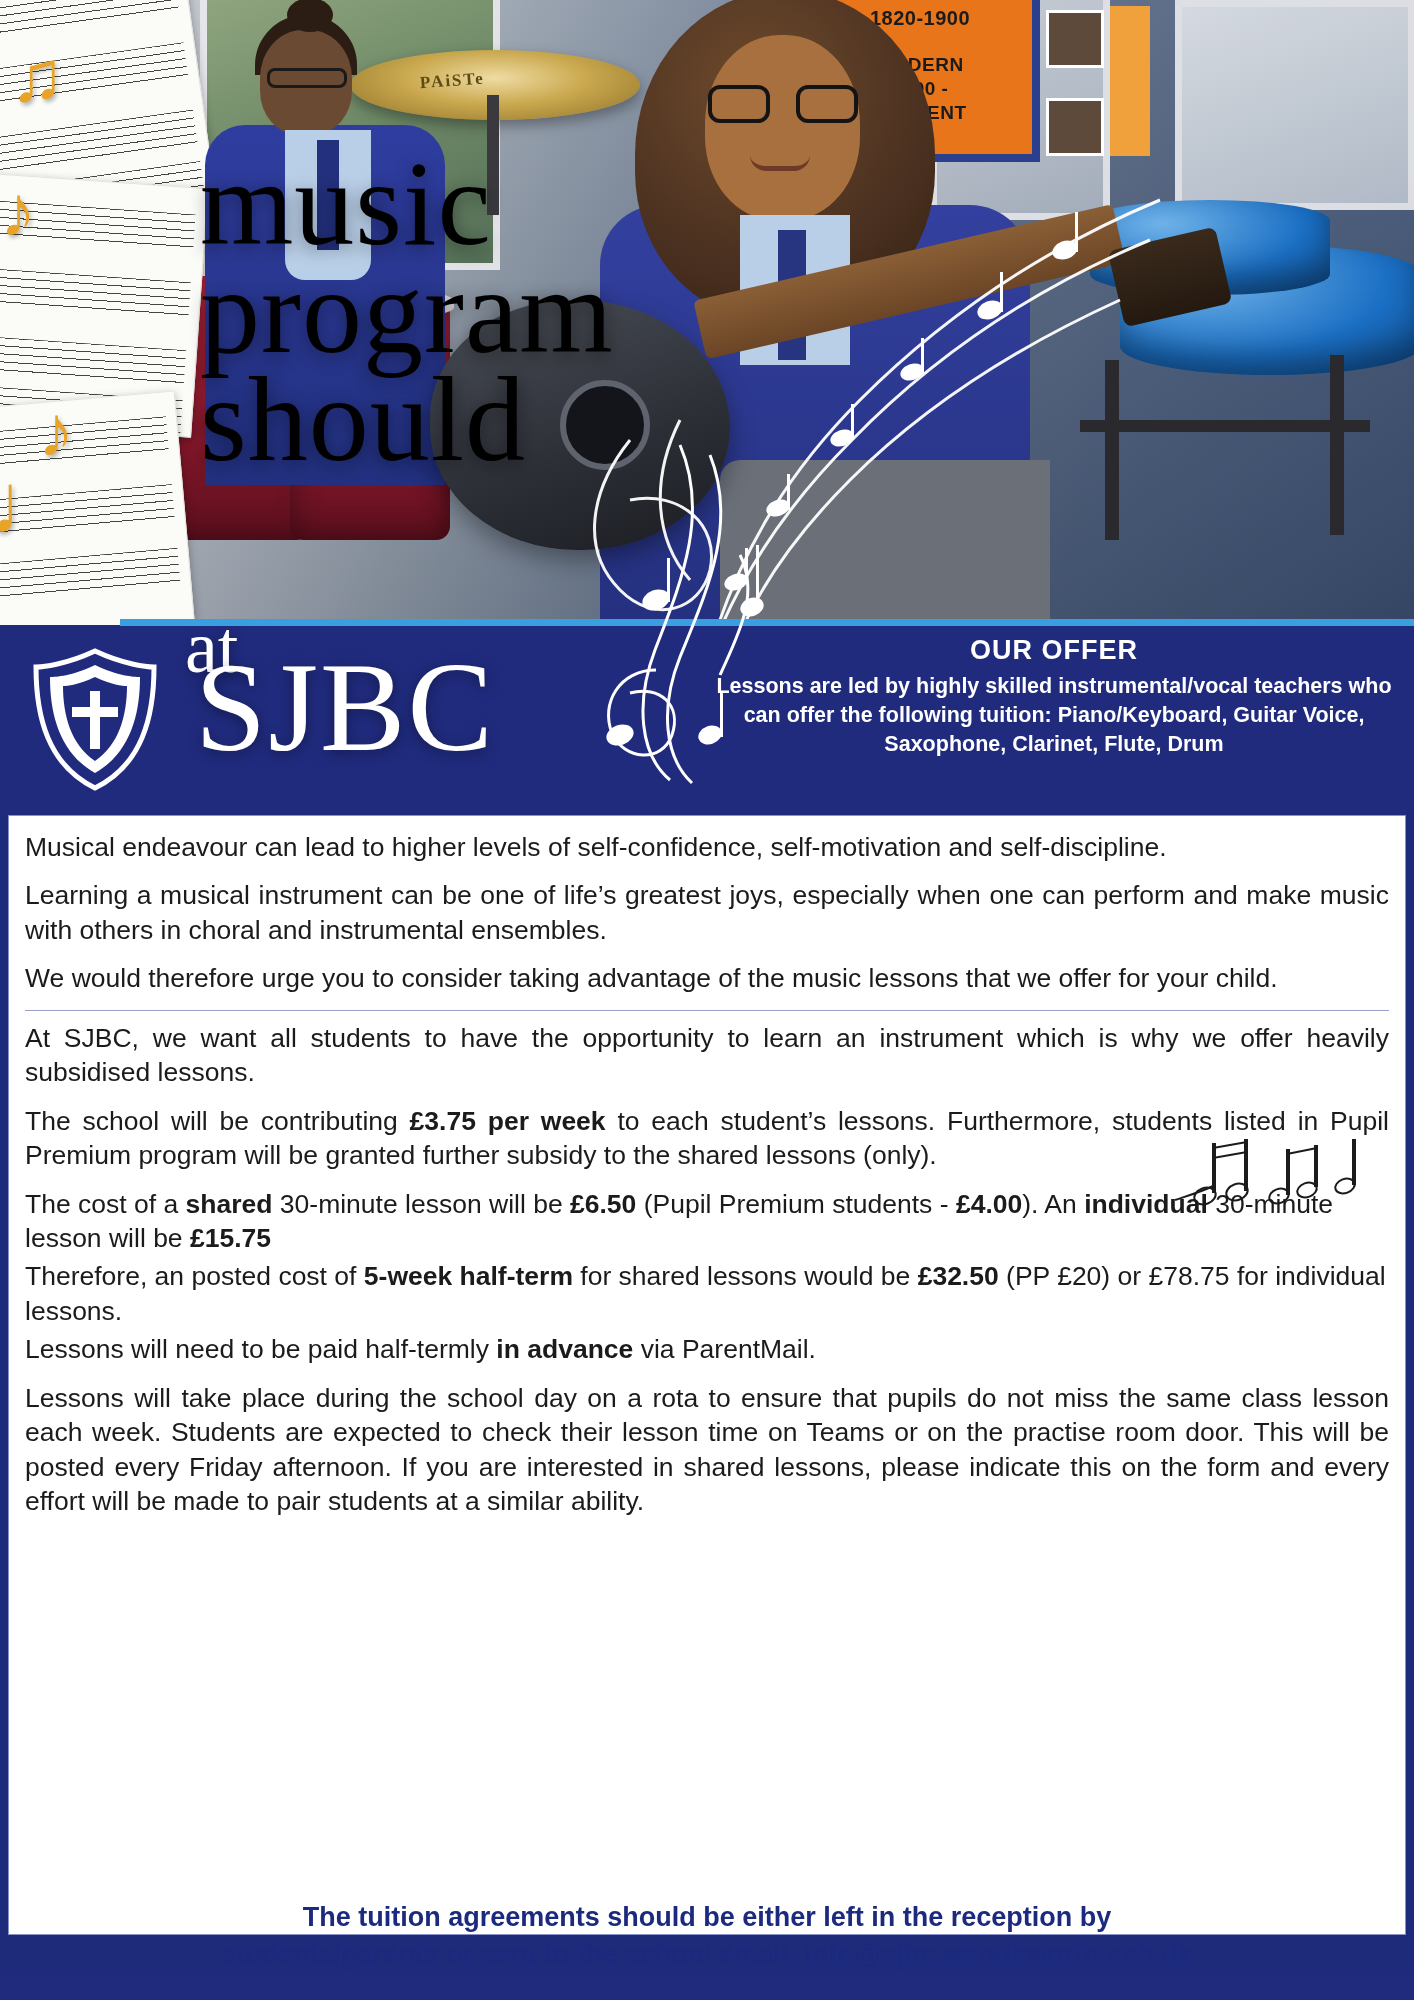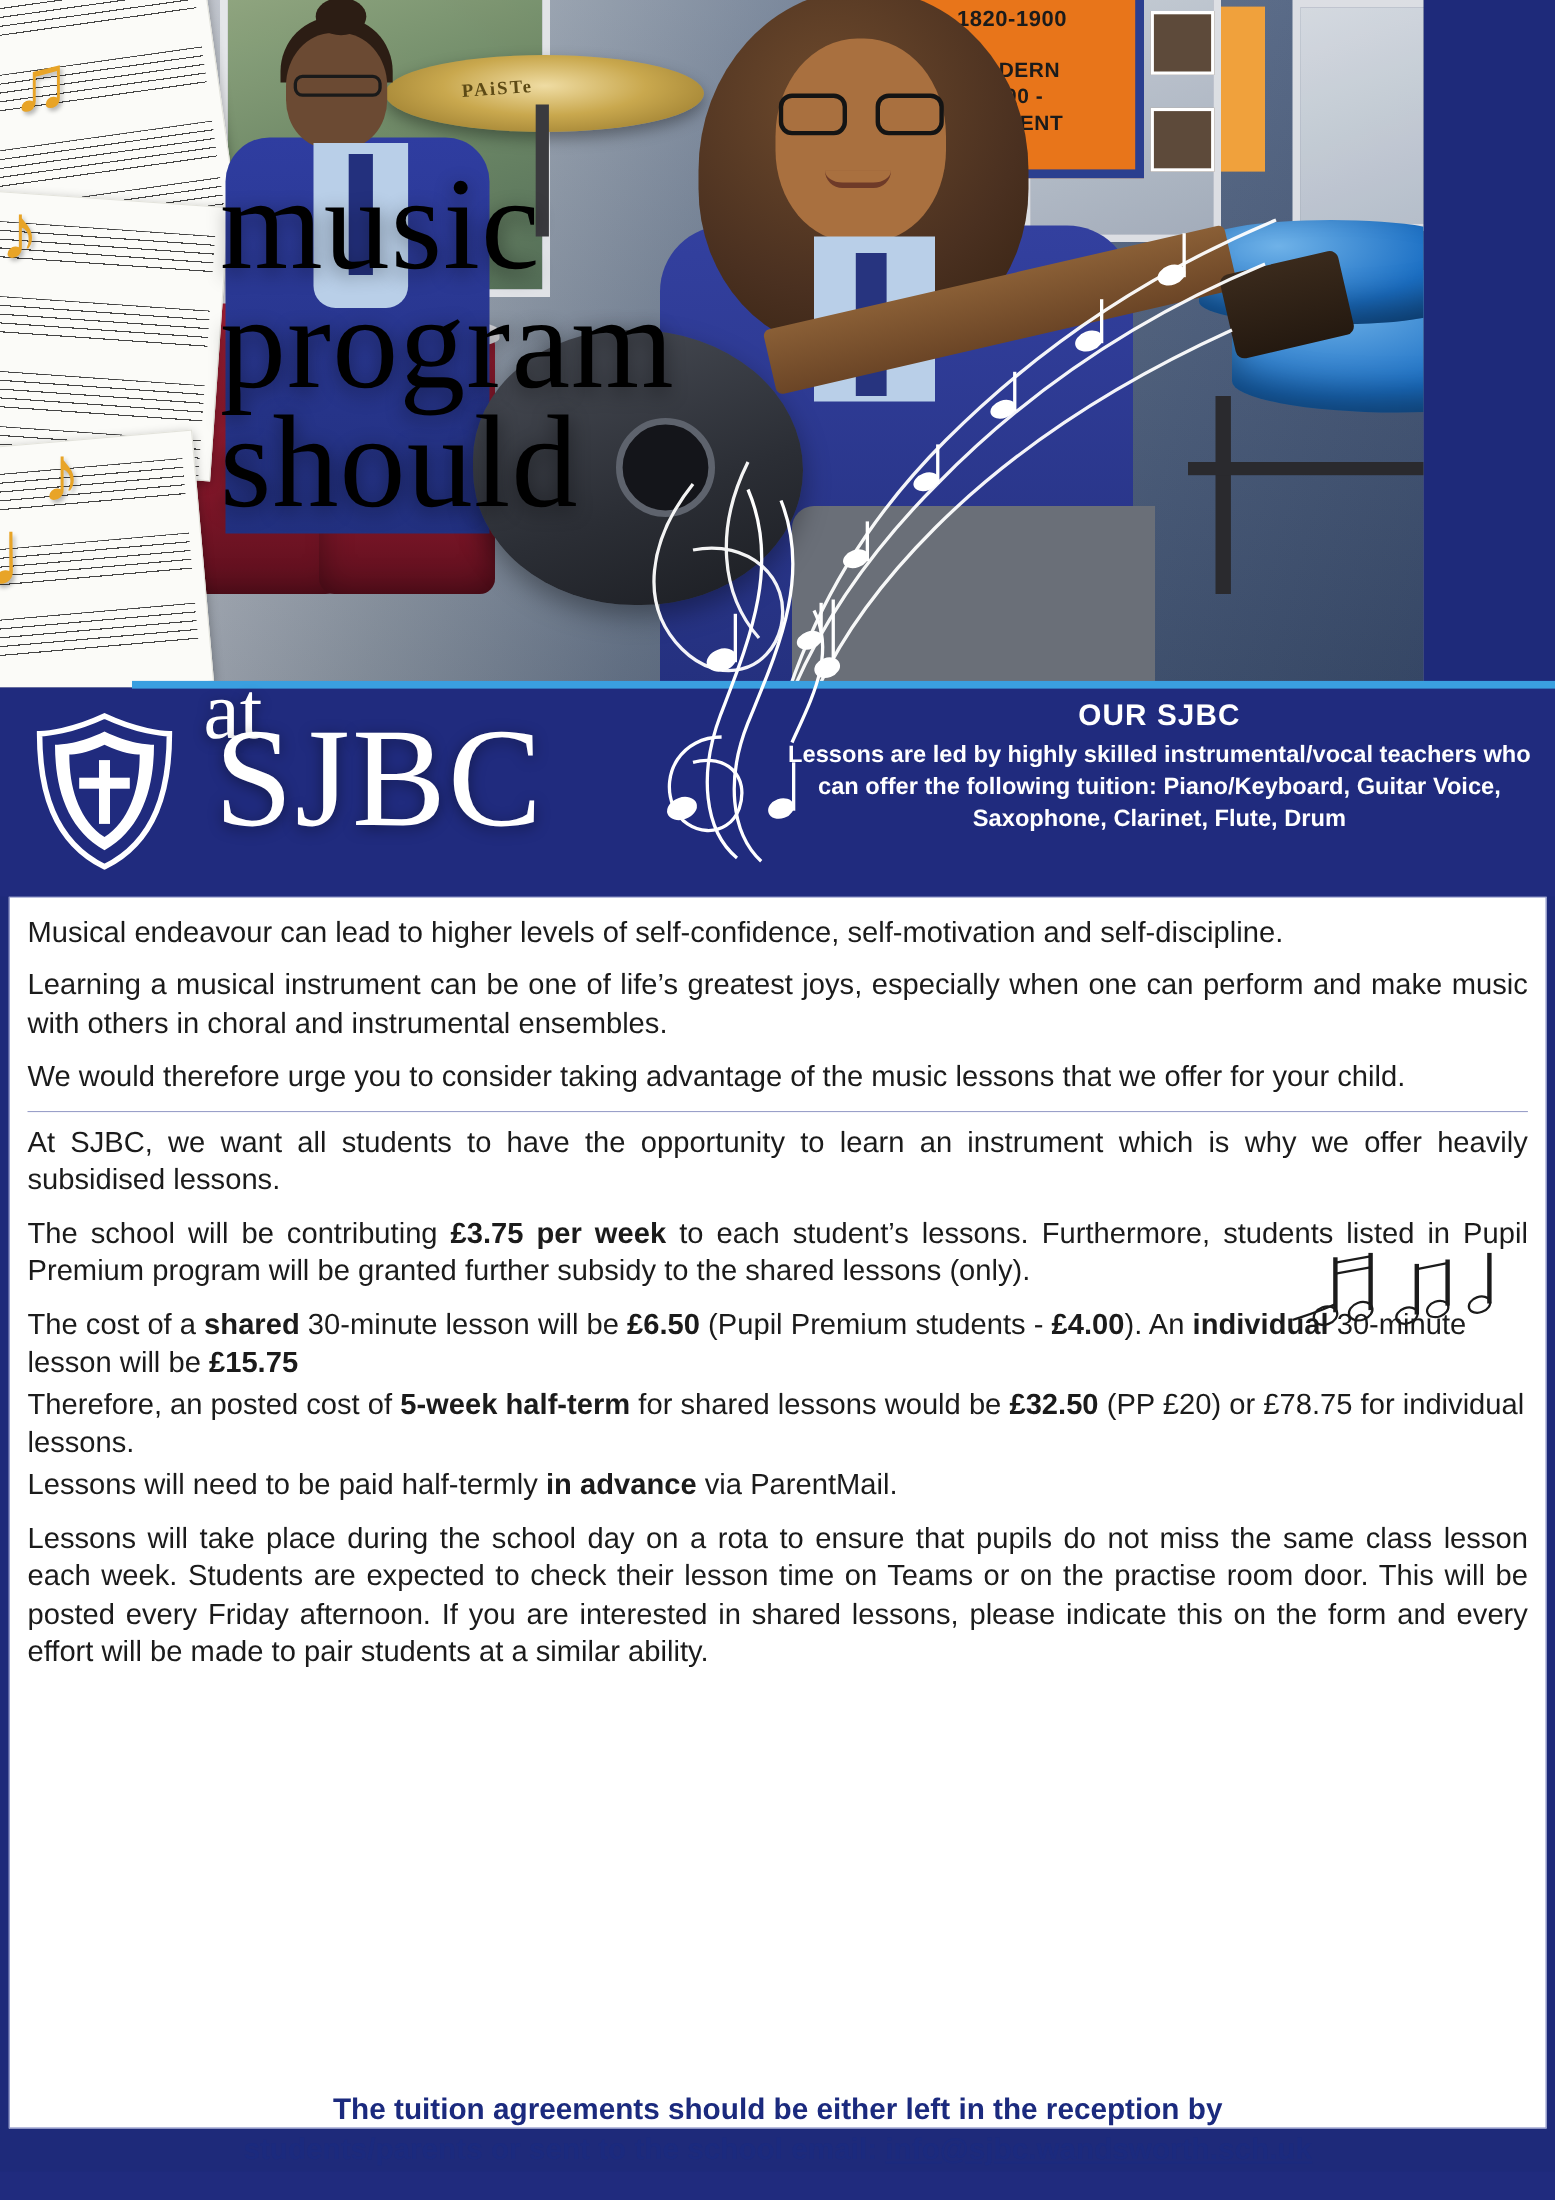--- a/index.html
+++ b/index.html
@@ -16,21 +16,21 @@
     position: relative;
     width: 1414px;
     height: 2000px;
     background: #1e2a7a;
     overflow: hidden;
   }
 
   
   .hero {
     position: relative;
-    width: 1294px;
+    width: 1414px;
     height: 625px;
     overflow: hidden;
     background: #6e7a86;
   }
   .hero-bg {
     position: absolute;
     inset: 0;
     background:
       linear-gradient(180deg, rgba(255,255,255,0.10), rgba(0,0,0,0.10)),
       linear-gradient(105deg, #c9ccd2 0%, #b6bcc6 18%, #8f9aa8 34%, #6b7a90 50%, #54647e 66%, #475a7a 80%, #3b4e70 100%);
@@ -424,21 +424,21 @@
       <g fill="#ffffff">
         <ellipse cx="60" cy="300" rx="14" ry="10" transform="rotate(-20 60 300)"></ellipse>
         <ellipse cx="150" cy="300" rx="12" ry="9" transform="rotate(-20 150 300)"></ellipse>
         <rect x="160" y="258" width="3" height="44"></rect>
         <rect x="196" y="110" width="3" height="60"></rect>
         <ellipse cx="192" cy="172" rx="12" ry="9" transform="rotate(-20 192 172)"></ellipse>
       </g>
     </svg>
 
     <div class="offer">
-      <h3>OUR SJBC</h3>
+      <h3>OUR OFFER</h3>
       <p>Lessons are led by highly skilled instrumental/vocal teachers who can offer the following tuition:  Piano/Keyboard, Guitar Voice, Saxophone, Clarinet, Flute, Drum</p>
     </div>
   </div>
 
   <div class="content">
     <p>Musical endeavour can lead to higher levels of self-confidence, self-motivation and self-discipline.</p>
     <p>Learning a musical instrument can be one of life’s greatest joys, especially when one can perform and make music with others in choral and instrumental ensembles.</p>
     <p class="nojust">We would therefore urge you to consider taking advantage of the music lessons that we offer for your child.</p>
 
     <svg class="deco-notes" viewBox="0 0 210 80">

